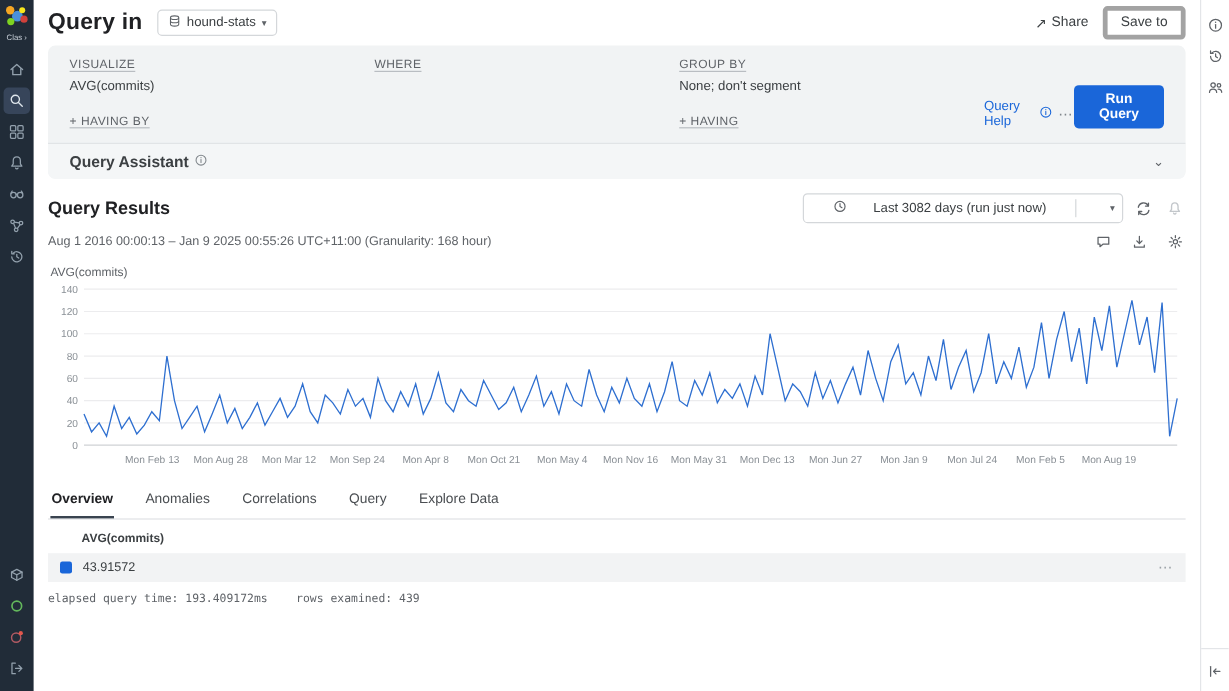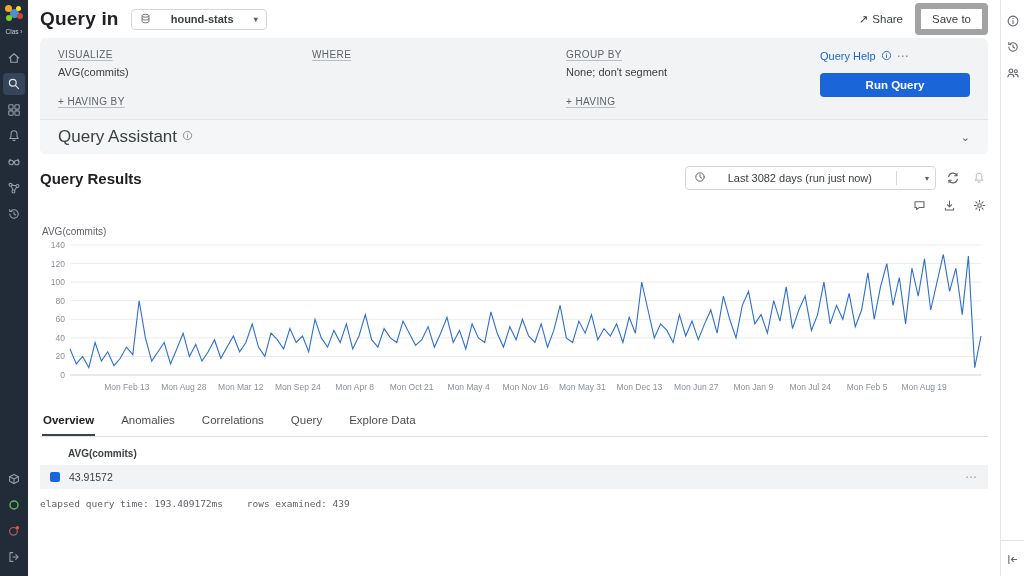--- a/index.html
+++ b/index.html
@@ -21,42 +21,42 @@
   .right-rail { width: 24px; background: #fff; border-left: 1px solid #e3e5e8; display: flex; flex-direction: column; align-items: center; padding: 8px 0 4px; flex-shrink: 0; }
   .right-rail .rail-btn { width: 20px; height: 20px; margin: 3px 0; }
   .rr-spacer { flex: 1; }
   .rr-bottom { border-top: 1px solid #e3e5e8; width: 100%; display: flex; justify-content: center; padding-top: 5px; }
 
   
   .main { flex: 1; display: flex; flex-direction: column; min-width: 0; }
 
   .topbar { height: 38px; display: flex; align-items: center; padding: 0 12px; gap: 12px; }
   .page-title { font-size: 19px; font-weight: bold; color: #202124; letter-spacing: .2px; }
-  .dataset-pill { display: flex; align-items: center; gap: 20px; border: 1px solid #d4d7da; border-radius: 4px; padding: 3px 8px; font-size: 11px; color: #3c4043; cursor: pointer; background:#fff;font-weight:bold; }
+  .dataset-pill { display: flex; align-items: center; gap: 5px; border: 1px solid #d4d7da; border-radius: 4px; padding: 3px 8px; font-size: 11px; color: #3c4043; cursor: pointer; background:#fff; }
   .flex-sp { flex: 1; }
   .share-link { display: flex; align-items: center; gap: 4px; font-size: 11.5px; color: #3c4043; cursor: pointer; }
-  .save-btn { border: 6px solid #a3a3a3; background: #fff; border-radius: 4px; padding: 4px 11px; font-size: 11.5px; color: #3c4043; cursor: pointer; font-family: inherit; }
+  .save-btn { border: 4px solid #a3a3a3; background: #fff; border-radius: 4px; padding: 4px 11px; font-size: 11.5px; color: #3c4043; cursor: pointer; font-family: inherit; }
 
   
   .builder { margin: 0 12px 0; background: #f1f3f4; border-radius: 6px; overflow: hidden; }
   .builder-grid { display: grid; grid-template-columns: 1.05fr 1.05fr 1.05fr 150px; column-gap: 14px; padding: 11px 18px 12px; }
   .clause-label { font-size: 10px; letter-spacing: .4px; color: #5f6368; text-decoration: underline; text-underline-offset: 2px; text-decoration-color: #b9bdc2; cursor: pointer; }
   .clause-value { font-size: 11px; color: #3c4043; margin-top: 6px; cursor: pointer; }
   .clause-add { font-size: 10px; letter-spacing: .4px; color: #5f6368; text-decoration: underline; text-underline-offset: 2px; text-decoration-color: #b9bdc2; margin-top: 18px; cursor: pointer; }
-  .builder-right { display: flex; flex-direction: column; }
+  .builder-right { display: flex; flex-direction: row; align-items: flex-end; }
   .qhelp-row { display: flex; align-items: center; gap: 5px; font-size: 11px; color: #1a66d9; cursor: pointer; }
   .qhelp-more { color: #80868b; font-size: 12px; letter-spacing: 1px; cursor: pointer; }
   .run-btn { margin-top: 10px; background: #1a66d9; color: #fff; border: none; border-radius: 4px; padding: 6px 13px; font-size: 11.5px; font-weight: 600; cursor: pointer; font-family: inherit; }
   .assistant-row { border-top: 1px solid #e1e4e6; padding: 7px 18px; display: flex; align-items: center; background: #f4f6f7; }
-  .assistant-label { font-size: 17px; font-weight: normal; color: #3c4043; margin-right: 5px; }
+  .assistant-label { font-size: 13px; font-weight: bold; color: #3c4043; margin-right: 5px; }
 
   
   .results-head { display: flex; align-items: center; padding: 12px 12px 4px; gap: 8px; }
   .results-title { font-size: 15px; font-weight: bold; color: #202124; }
-  .time-pill { display: flex; align-items: center; gap: 22px; border: 1px solid #d4d7da; border-radius: 4px; padding: 4px 0 4px 8px; font-size: 11px; color: #3c4043; background: #fff; cursor: pointer; }
+  .time-pill { display: flex; align-items: center; gap: 22px; border: 1px solid #d4d7da; border-radius: 4px; padding: 4px 0 4px 24px; font-size: 11px; color: #3c4043; background: #fff; cursor: pointer; }
   .time-pill .sep { border-left: 1px solid #d4d7da; align-self: stretch; margin-left: 2px; }
   .time-pill .chev { padding: 0 6px; }
   .head-icon { width: 18px; height: 18px; display: flex; align-items: center; justify-content: center; cursor: pointer; }
   .date-row { display: flex; align-items: center; padding: 2px 12px 6px; }
   .date-text { font-size: 10.5px; color: #5f6368; }
   .date-icons { margin-left: auto; display: flex; gap: 12px; }
 
   
   .chart-wrap { padding: 4px 12px 0; }
   .chart-label { font-size: 10px; color: #5f6368; margin: 2px 0 2px 2px; }
@@ -263,20 +263,21 @@
       </div>
       <div class="head-icon">
         <svg width="14" height="14" viewBox="0 0 16 16" fill="none" stroke="#c3c7cb" stroke-width="1.3" stroke-linecap="round" stroke-linejoin="round">
             <path d="M8 2.4c-2.2 0-3.1 1.7-3.1 3.4v2.7L3.6 10.5h8.8L11.1 8.5V5.8C11.1 4.1 10.2 2.4 8 2.4z"></path>
             <path d="M6.9 12.2a1.2 1.2 0 0 0 2.2 0"></path>
           </svg>
       </div>
     </div>
 
     <div class="date-row">
+      <span class="date-text">Aug 1 2016 00:00:13 – Jan 9 2025 00:55:26 UTC+11:00 (Granularity: 168 hour)</span>
       <span class="date-icons">
         <span class="head-icon">
           <svg width="13" height="13" viewBox="0 0 16 16" fill="none" stroke="#5f6368" stroke-width="1.3" stroke-linejoin="round">
               <path d="M2.5 3.5h11v7h-6l-3 2.5v-2.5h-2z"></path>
             </svg>
         </span>
         <span class="head-icon">
           <svg width="13" height="13" viewBox="0 0 16 16" fill="none" stroke="#5f6368" stroke-width="1.3" stroke-linecap="round" stroke-linejoin="round">
               <path d="M8 2.5v7M5.3 7l2.7 2.7L10.7 7"></path>
               <path d="M3 11.5v2h10v-2"></path>

